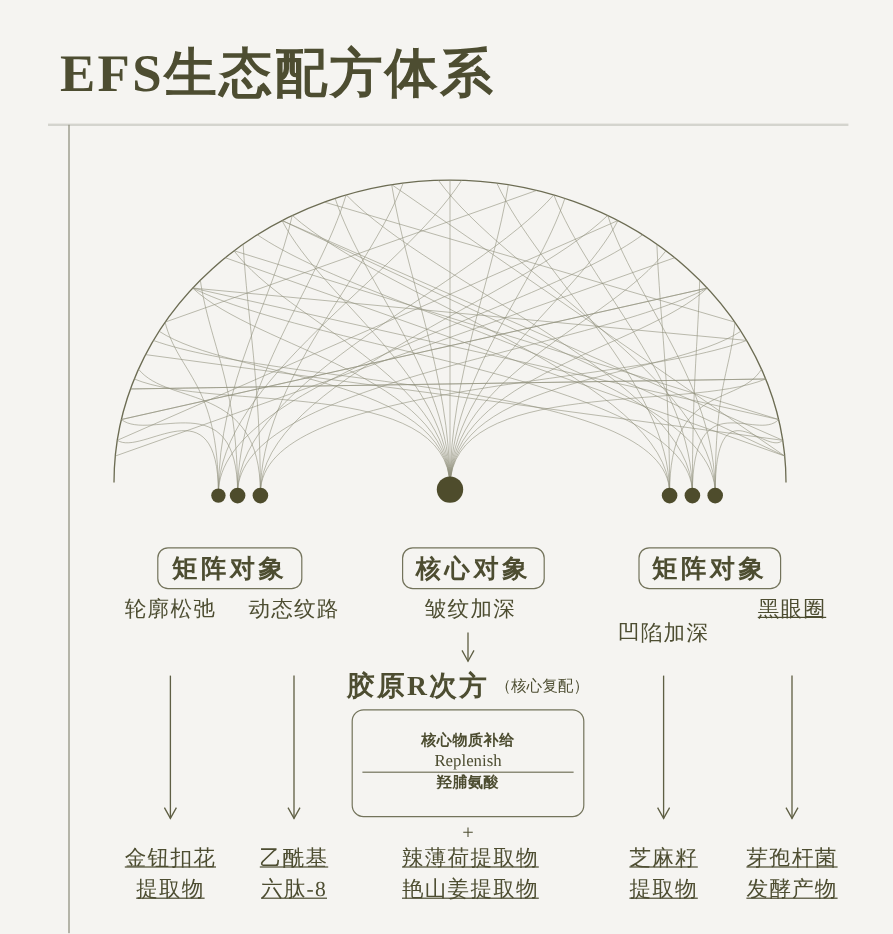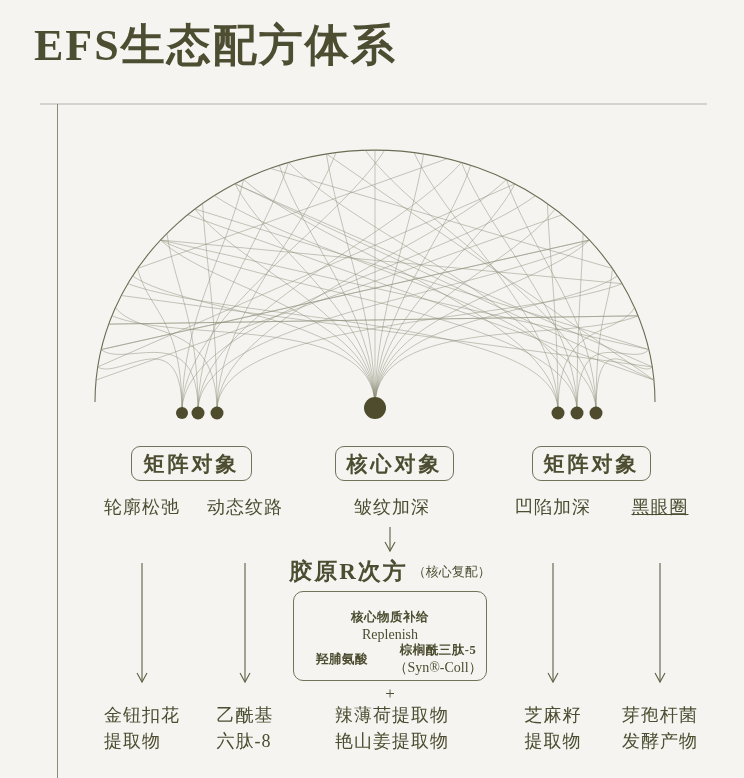--- a/index.html
+++ b/index.html
@@ -11,44 +11,44 @@
     --rule:#8a8a78;
   }
   html,body{margin:0;padding:0;background:#f5f4f1;}
   .canvas{
     position:relative;width:744px;height:778px;background:var(--bg);
     font-family:"Liberation Serif","DejaVu Serif",serif;color:var(--ink);
     overflow:hidden;
   }
   .page-title{
     position:absolute;left:34px;top:16px;font-size:44px;font-weight:700;
-    letter-spacing:2px;margin:0;
+    letter-spacing:2px;margin:16px;
   }
   .divider-h{position:absolute;left:40px;top:103px;width:667px;height:2px;background:var(--divider);}
   .rule-v{position:absolute;left:57px;top:104px;width:1px;height:674px;background:var(--rule);}
   .net-svg{position:absolute;left:0;top:0;width:744px;height:778px;}
   .arc-outline{fill:none;stroke:#6c6c53;stroke-width:1.1;}
   .edge{fill:none;stroke:var(--edge);stroke-width:0.7;opacity:0.7;}
   .node{fill:#4e4c2c;}
   .arrow-line{stroke:#5f5f44;stroke-width:1.1;}
   .arrow-head{fill:none;stroke:#5f5f44;stroke-width:1.1;}
   .group-box{
-    position:absolute;top:446px;height:35px;box-sizing:border-box;
+    position:absolute;top:456px;height:35px;box-sizing:border-box;
     border:1px solid var(--line);border-radius:9px;
     display:flex;align-items:center;justify-content:center;
     font-size:21px;font-weight:700;letter-spacing:3px;white-space:nowrap;
   }
   .gbox-left{left:131px;width:121px;}
   .gbox-center{left:335px;width:119px;}
   .gbox-right{left:532px;width:119px;}
   .problem{
     position:absolute;top:495px;transform:translateX(-50%);
     font-size:18px;letter-spacing:1px;white-space:nowrap;
   }
-  .p1{left:142px;} .p2{left:245px;} .p3{left:392px;} .p4{left:553px;} .p5{left:660px;text-decoration:underline;}
+  .p1{left:142px;} .p2{left:245px;} .p3{left:392px;} .p4{left:553px;margin-top:20px;} .p5{left:660px;text-decoration:underline;}
   .core-heading{
     position:absolute;left:390px;top:556px;transform:translateX(-50%);
     white-space:nowrap;display:flex;align-items:center;gap:5px;
   }
   .core-main{font-size:23px;font-weight:700;letter-spacing:2px;}
   .core-sub{font-size:13px;font-weight:400;}
   .panel{
     position:absolute;left:293px;top:591px;width:194px;height:90px;box-sizing:border-box;
     border:1px solid var(--line);border-radius:10px;
     display:flex;flex-direction:column;padding:18px 0;
@@ -58,21 +58,21 @@
   .cell-title{font-size:12.5px;font-weight:700;letter-spacing:.5px;white-space:nowrap;}
   .cell-sub{font-size:14px;white-space:nowrap;}
   .panel-divider{height:1px;background:var(--line);margin:0 8px;}
   .plus-sign{
     position:absolute;left:390px;top:684px;transform:translateX(-50%);
     font-size:17px;
   }
   .ingredient{
     position:absolute;top:702px;transform:translateX(-50%);
     font-size:18px;line-height:26px;letter-spacing:1px;
-    white-space:nowrap;
+    text-align:center;white-space:nowrap;text-decoration:underline;
   }
   .i1{left:142px;} .i2{left:245px;} .i3{left:392px;} .i4{left:553px;} .i5{left:660px;}
 </style>
 </head>
 <body>
 
 <div class="canvas">
 
   <h1 class="page-title">EFS生态配方体系</h1>
   <div class="divider-h"></div>
@@ -180,24 +180,20 @@
       <div class="panel-cell">
         <span class="cell-title">核心物质补给</span>
         <span class="cell-sub">Replenish</span>
       </div>
     </div>
     <div class="panel-divider"></div>
     <div class="panel-row">
       <div class="panel-cell">
         <span class="cell-title">羟脯氨酸</span>
       </div>
-      <div class="panel-cell">
-        <span class="cell-title">棕榈酰三肽-5</span>
-        <span class="cell-sub">（Syn®-Coll）</span>
-      </div>
     </div>
   </div>
 
   <div class="plus-sign">+</div>
 
   <div class="ingredient i1">
     <div>金钮扣花</div>
     <div>提取物</div>
   </div>
   <div class="ingredient i2">

